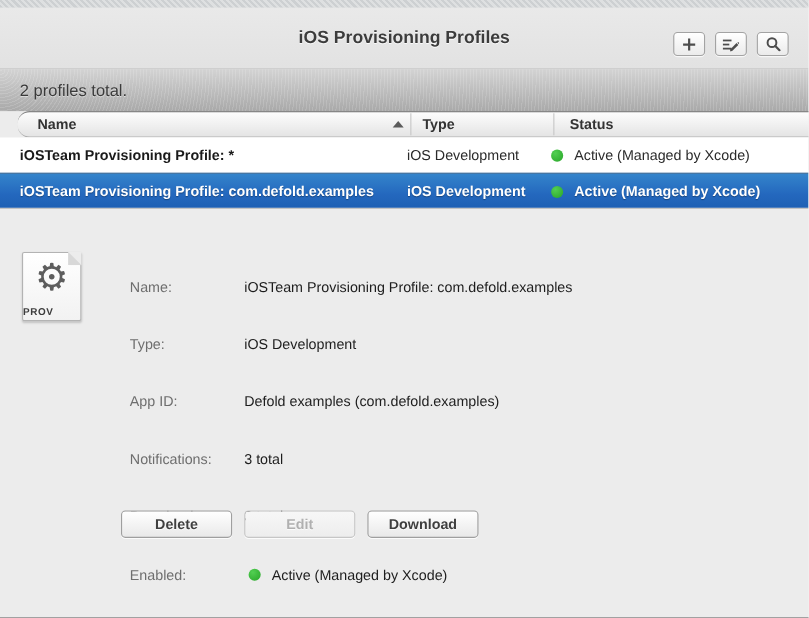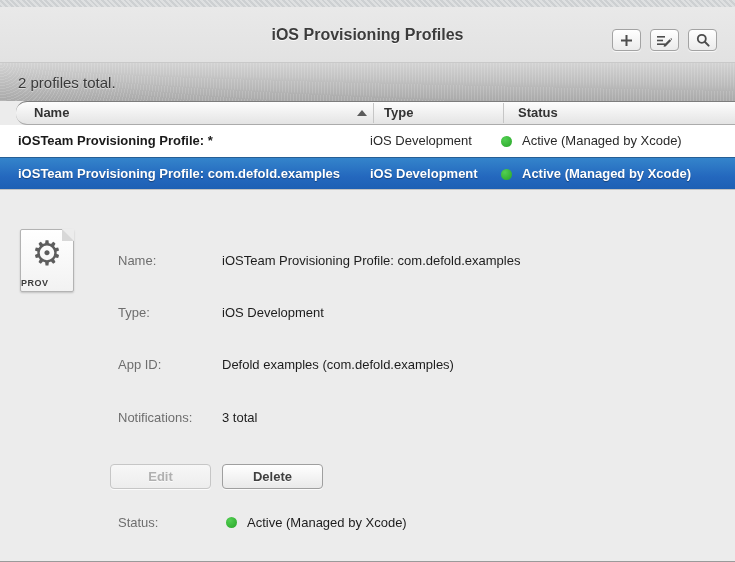--- a/index.html
+++ b/index.html
@@ -236,26 +236,27 @@
       </div>
       <div class="field-row">
         <span class="field-label">Notifications:</span>
         <span class="field-value">3 total</span>
       </div>
       <div class="field-row">
         <span class="field-label">Download:</span>
         <span class="field-value">3 total</span>
       </div>
       <div class="field-row">
-        <span class="field-label">Status:</span>
+        <span class="field-label">Enabled:</span>
         <span class="inline-dot"></span>
         <span class="field-value">Active (Managed by Xcode)</span>
       </div>
     </div>
 
     <div class="action-buttons">
+      <button class="act-btn">Delete</button>
       <button class="act-btn" disabled="">Edit</button>
-      <button class="act-btn">Delete</button>
+      <button class="act-btn">Download</button>
     </div>
 
   </div>
 
 </div>
 
 </body></html>

